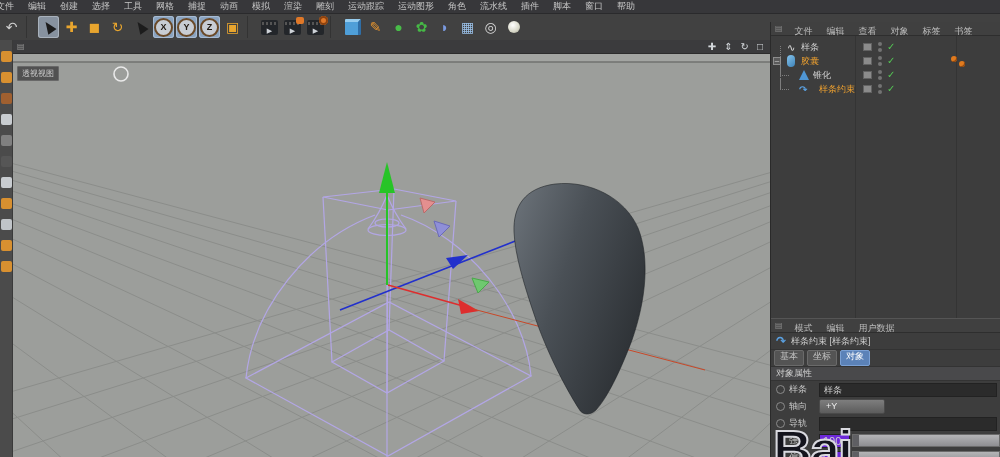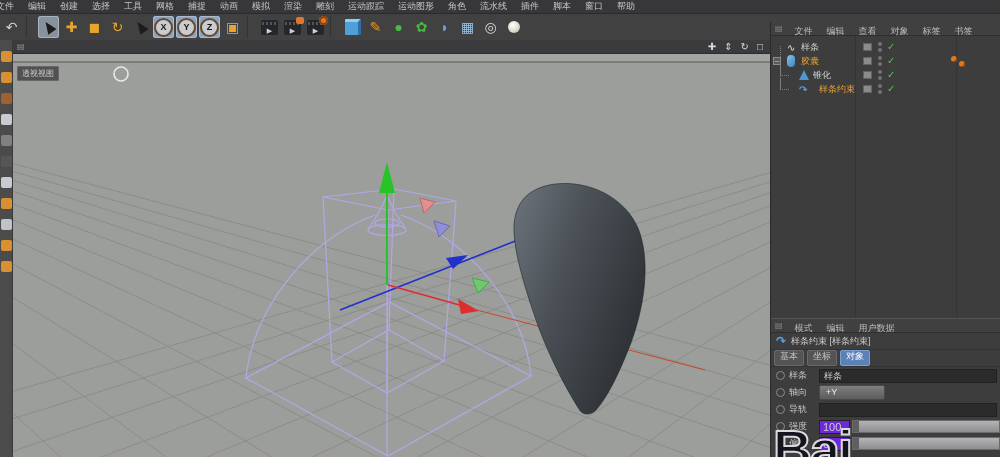--- a/index.html
+++ b/index.html
@@ -357,20 +357,21 @@
       </div>
       <div id="am-title">
         <span class="obicon">↷</span>
         <span class="t">样条约束 [样条约束]</span>
       </div>
       <div id="am-tabs">
           <span class="amtab">基本</span>
           <span class="amtab">坐标</span>
           <span class="amtab active">对象</span>
         </div>
+      <div id="am-section">对象属性</div>
       <div id="am-fields">
           <div class="amrow">
             <span class="ring"></span>
             <span class="lbl">样条</span>
             <div class="linkfield">样条</div>
           </div>
           <div class="amrow">
             <span class="ring"></span>
             <span class="lbl">轴向</span>
             <div class="dropdown">+Y</div>

